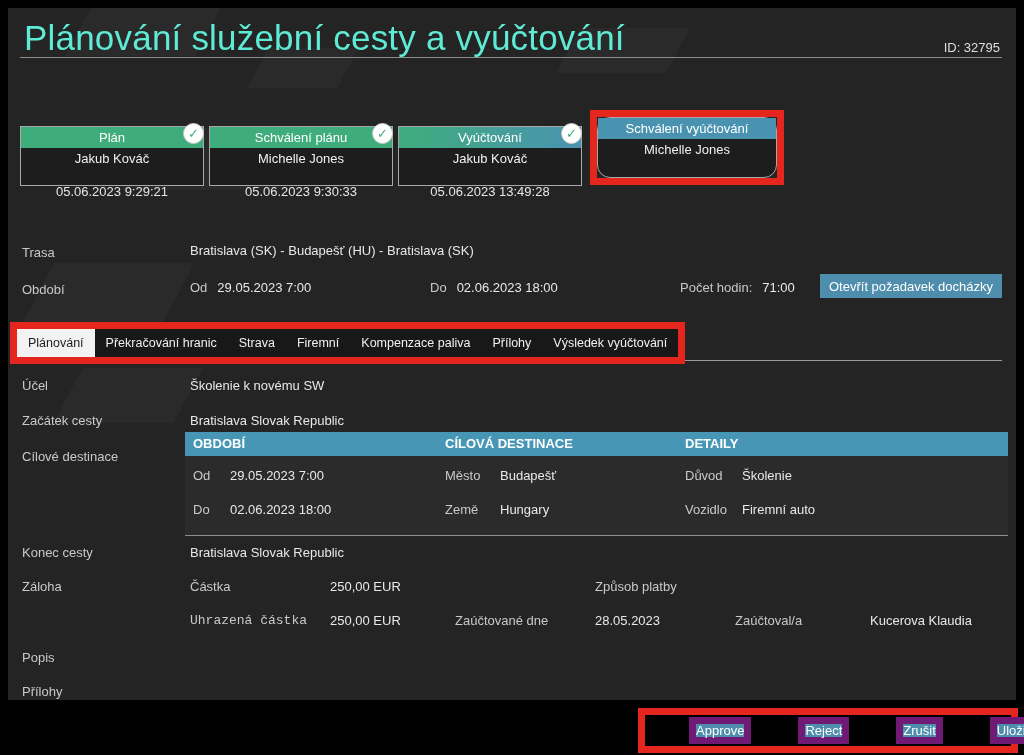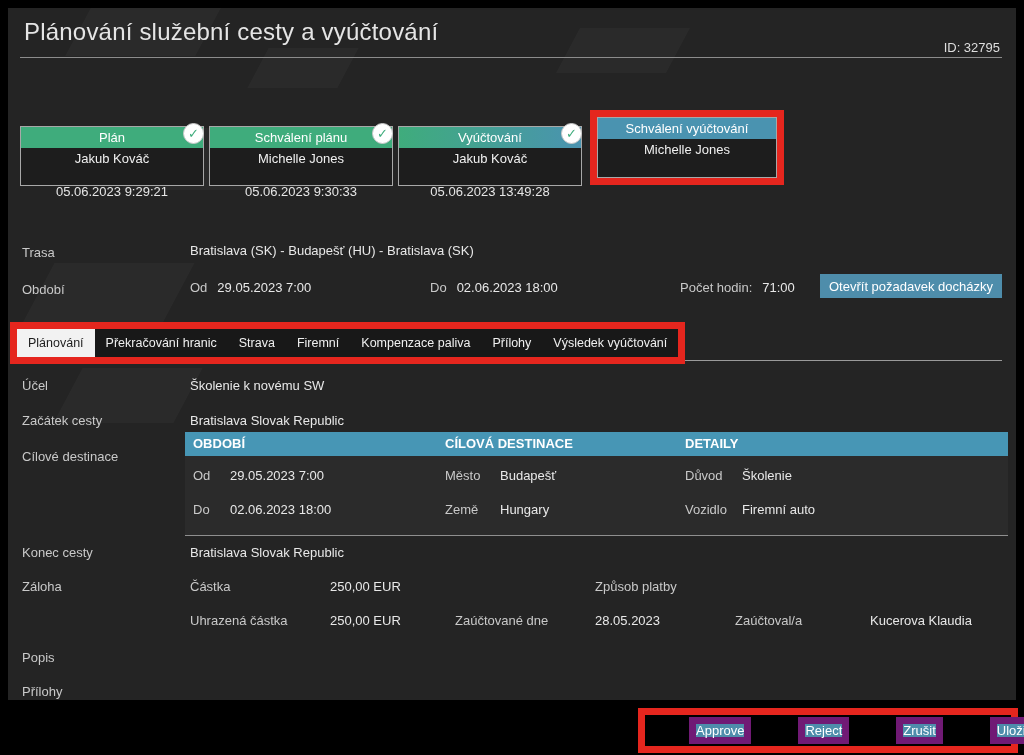--- a/index.html
+++ b/index.html
@@ -22,22 +22,22 @@
   }
   .deco{position:absolute;background:rgba(255,255,255,0.03);transform:skewX(-28deg);}
   .deco.d1{left:70px;top:0px;width:130px;height:48px;}
   .deco.d2{left:130px;top:120px;width:160px;height:62px;}
   .deco.d3{left:30px;top:255px;width:140px;height:62px;}
   .deco.d4{left:60px;top:360px;width:120px;height:55px;}
   .deco.d5{left:560px;top:20px;width:110px;height:45px;}
   .deco.d6{left:250px;top:40px;width:90px;height:40px;}
 
   .page-title{
-    position:absolute;left:16px;top:10px;font-size:24px;font-weight:300;
-    color:#e5e5e5;letter-spacing:0.2px;
+    position:absolute;left:16px;top:10px;font-size:35px;font-weight:300;
+    color:#5eead4;letter-spacing:0.2px;
   }
   .id-label{position:absolute;right:16px;top:32px;font-size:13px;color:#dedede;}
   .title-sep{position:absolute;left:12px;right:14px;top:49px;height:1px;background:var(--sep);}
 
   .top-actions{position:absolute;right:14px;top:73px;display:flex;gap:9px;}
   .btn{
     background:var(--accent);color:#fff;border:none;font-size:13px;
     font-family:inherit;height:25px;display:inline-flex;align-items:center;
     justify-content:center;cursor:pointer;
   }
@@ -59,21 +59,21 @@
   .step-time{text-align:center;margin-top:18px;color:#e6e6e6;}
   .check-badge{
     position:absolute;right:-1px;top:-4px;width:21px;height:21px;border-radius:50%;
     background:#fff;border:1px solid #c9c9c9;color:var(--green);
     font-size:13px;font-weight:bold;display:flex;align-items:center;justify-content:center;
   }
   .red-box-step{
     position:absolute;left:582px;top:102px;width:194px;height:75px;
     border:7px solid var(--red);
   }
-  .red-box-step .step{width:100%;height:100%;margin:0;}
+  .red-box-step .step{width:100%;height:100%;margin:0;border-radius:13px;}
 
   .field-label{font-size:13px;color:var(--label);}
   .field-value{font-size:13px;color:#e8e8e8;}
 
   .summary-row{position:absolute;left:14px;right:14px;height:18px;}
   .summary-row .val{position:absolute;left:168px;top:0;}
   .pair{position:absolute;top:0;display:flex;gap:10px;}
 
   .tabs-redbox{
     position:absolute;left:2px;top:314px;border:7px solid var(--red);
@@ -217,21 +217,21 @@
   </div>
 
   <span class="field-label abs" style="left:14px;top:537px;">Konec cesty</span>
   <span class="field-value abs" style="left:182px;top:537px;">Bratislava Slovak Republic</span>
 
   <span class="field-label abs" style="left:14px;top:571px;">Záloha</span>
   <span class="field-label abs" style="left:182px;top:571px;">Částka</span>
   <span class="field-value abs" style="left:322px;top:571px;">250,00 EUR</span>
   <span class="field-label abs" style="left:587px;top:571px;">Způsob platby</span>
 
-  <span class="field-label abs" style="left:182px;top:605px;">Uhrazená částka</span>
+  <span class="field-label abs" style="left:182px;top:605px;font-family:Liberation Mono, monospace;">Uhrazená částka</span>
   <span class="field-value abs" style="left:322px;top:605px;">250,00 EUR</span>
   <span class="field-label abs" style="left:447px;top:605px;">Zaúčtované dne</span>
   <span class="field-value abs" style="left:587px;top:605px;">28.05.2023</span>
   <span class="field-label abs" style="left:727px;top:605px;">Zaúčtoval/a</span>
   <span class="field-value abs" style="left:862px;top:605px;">Kucerova Klaudia</span>
 
   <span class="field-label abs" style="left:14px;top:642px;">Popis</span>
   <span class="field-label abs" style="left:14px;top:676px;">Přílohy</span>
 </div>
 

